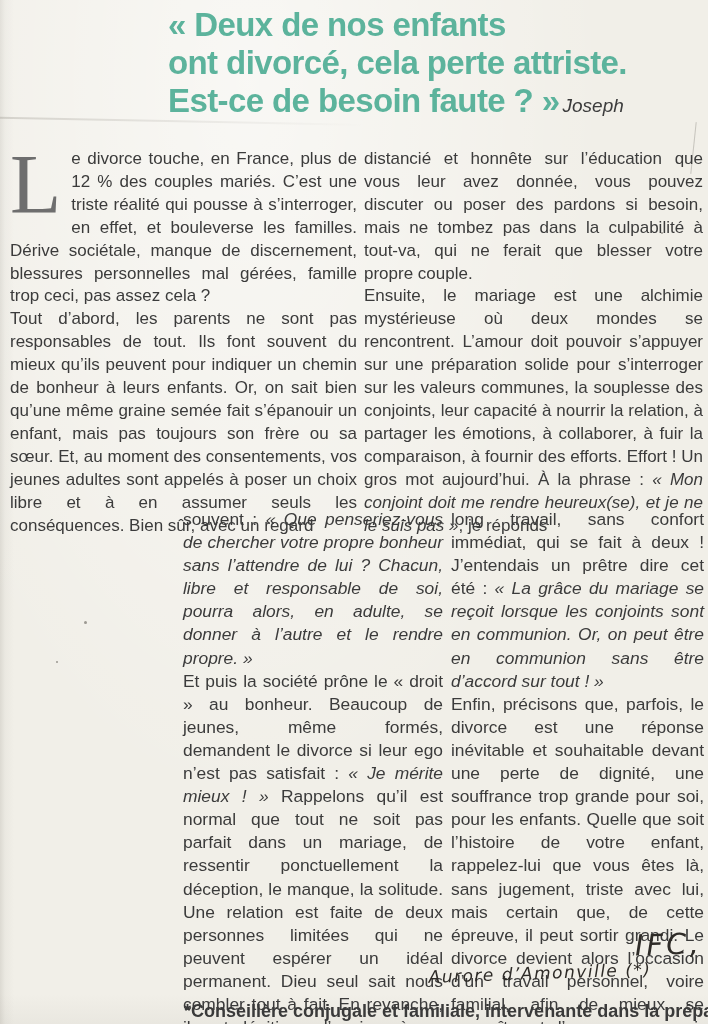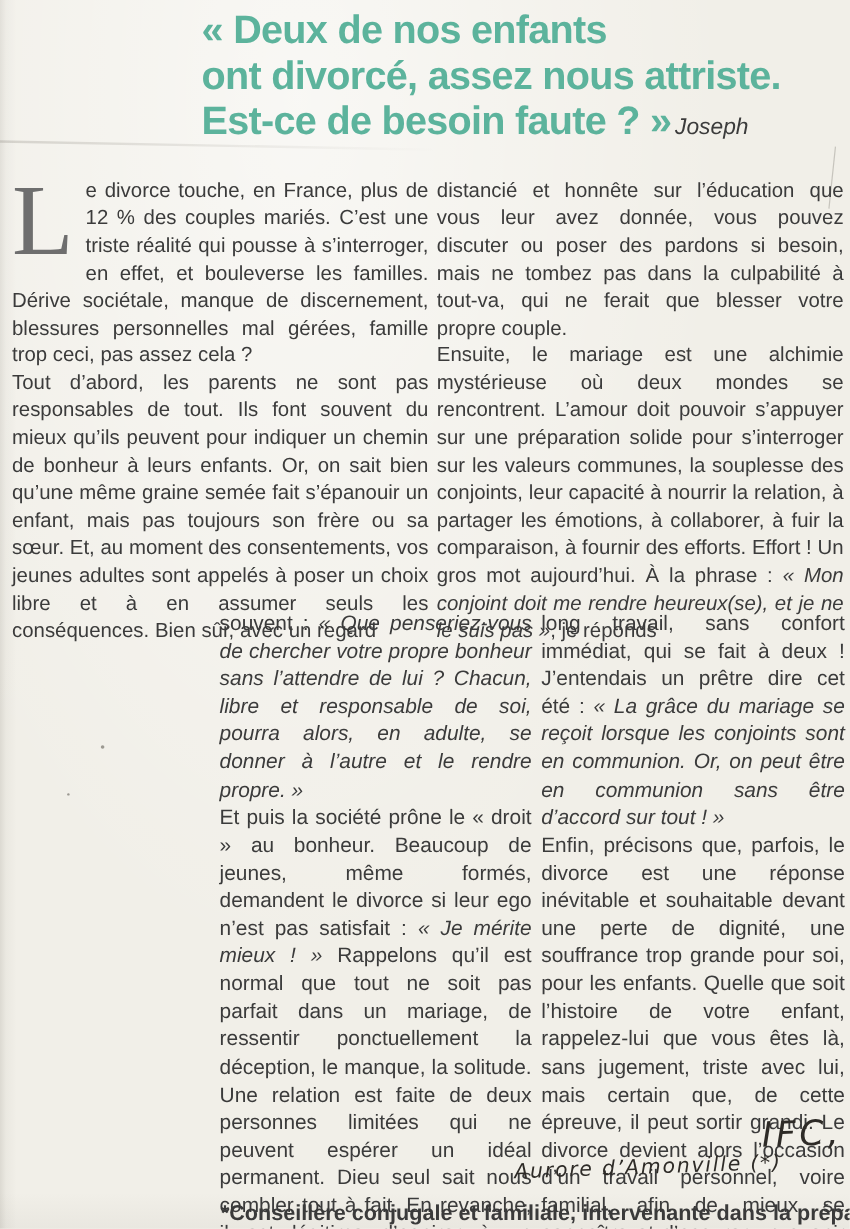--- a/index.html
+++ b/index.html
@@ -78,21 +78,21 @@
 <div class="page">
 
   <div class="crease"></div>
   <div class="scratch"></div>
   <div class="speck s1"></div>
   <div class="speck s2"></div>
   <div class="speck s3"></div>
 
   <header class="headline">
     <div>« Deux de nos enfants</div>
-    <div>ont divorcé, assez nous attriste.</div>
+    <div>ont divorcé, cela perte attriste.</div>
     <div><span>Est-ce de besoin faute ? »</span><span class="byline">Joseph</span></div>
   </header>
 
   <section class="col col1">
       <p><span class="dropcap">L</span><span>e divorce touche, en France, plus de 12 % des couples mariés. C’est une triste réalité qui pousse à s’interroger, en effet, et bouleverse les familles. Dérive sociétale, manque de discernement, blessures personnelles mal gérées, famille trop ceci, pas assez cela ?</span></p>
       <p><span>Tout d’abord, les parents ne sont pas responsables de tout. Ils font souvent du mieux qu’ils peuvent pour indiquer un chemin de bonheur à leurs enfants. Or, on sait bien qu’une même graine semée fait s’épanouir un enfant, mais pas toujours son frère ou sa sœur. Et, au moment des consentements, vos jeunes adultes sont appelés à poser un choix libre et à en assumer seuls les conséquences. Bien sûr, avec un regard</span></p>
     </section>
   <section class="col col2">
       <p><span>distancié et honnête sur l’éducation que vous leur avez donnée, vous pouvez discuter ou poser des pardons si besoin, mais ne tombez pas dans la culpabilité à tout-va, qui ne ferait que blesser votre propre couple.</span></p>
       <p><span>Ensuite, le mariage est une alchimie mystérieuse où deux mondes se rencontrent. L’amour doit pouvoir s’appuyer sur une préparation solide pour s’interroger sur les valeurs communes, la souplesse des conjoints, leur capacité à nourrir la relation, à partager les émotions, à collaborer, à fuir la comparaison, à fournir des efforts. Effort ! Un gros mot aujourd’hui. À la phrase : </span><span class="it">« Mon conjoint doit me rendre heureux(se), et je ne le suis pas »</span><span>, je réponds</span></p>

